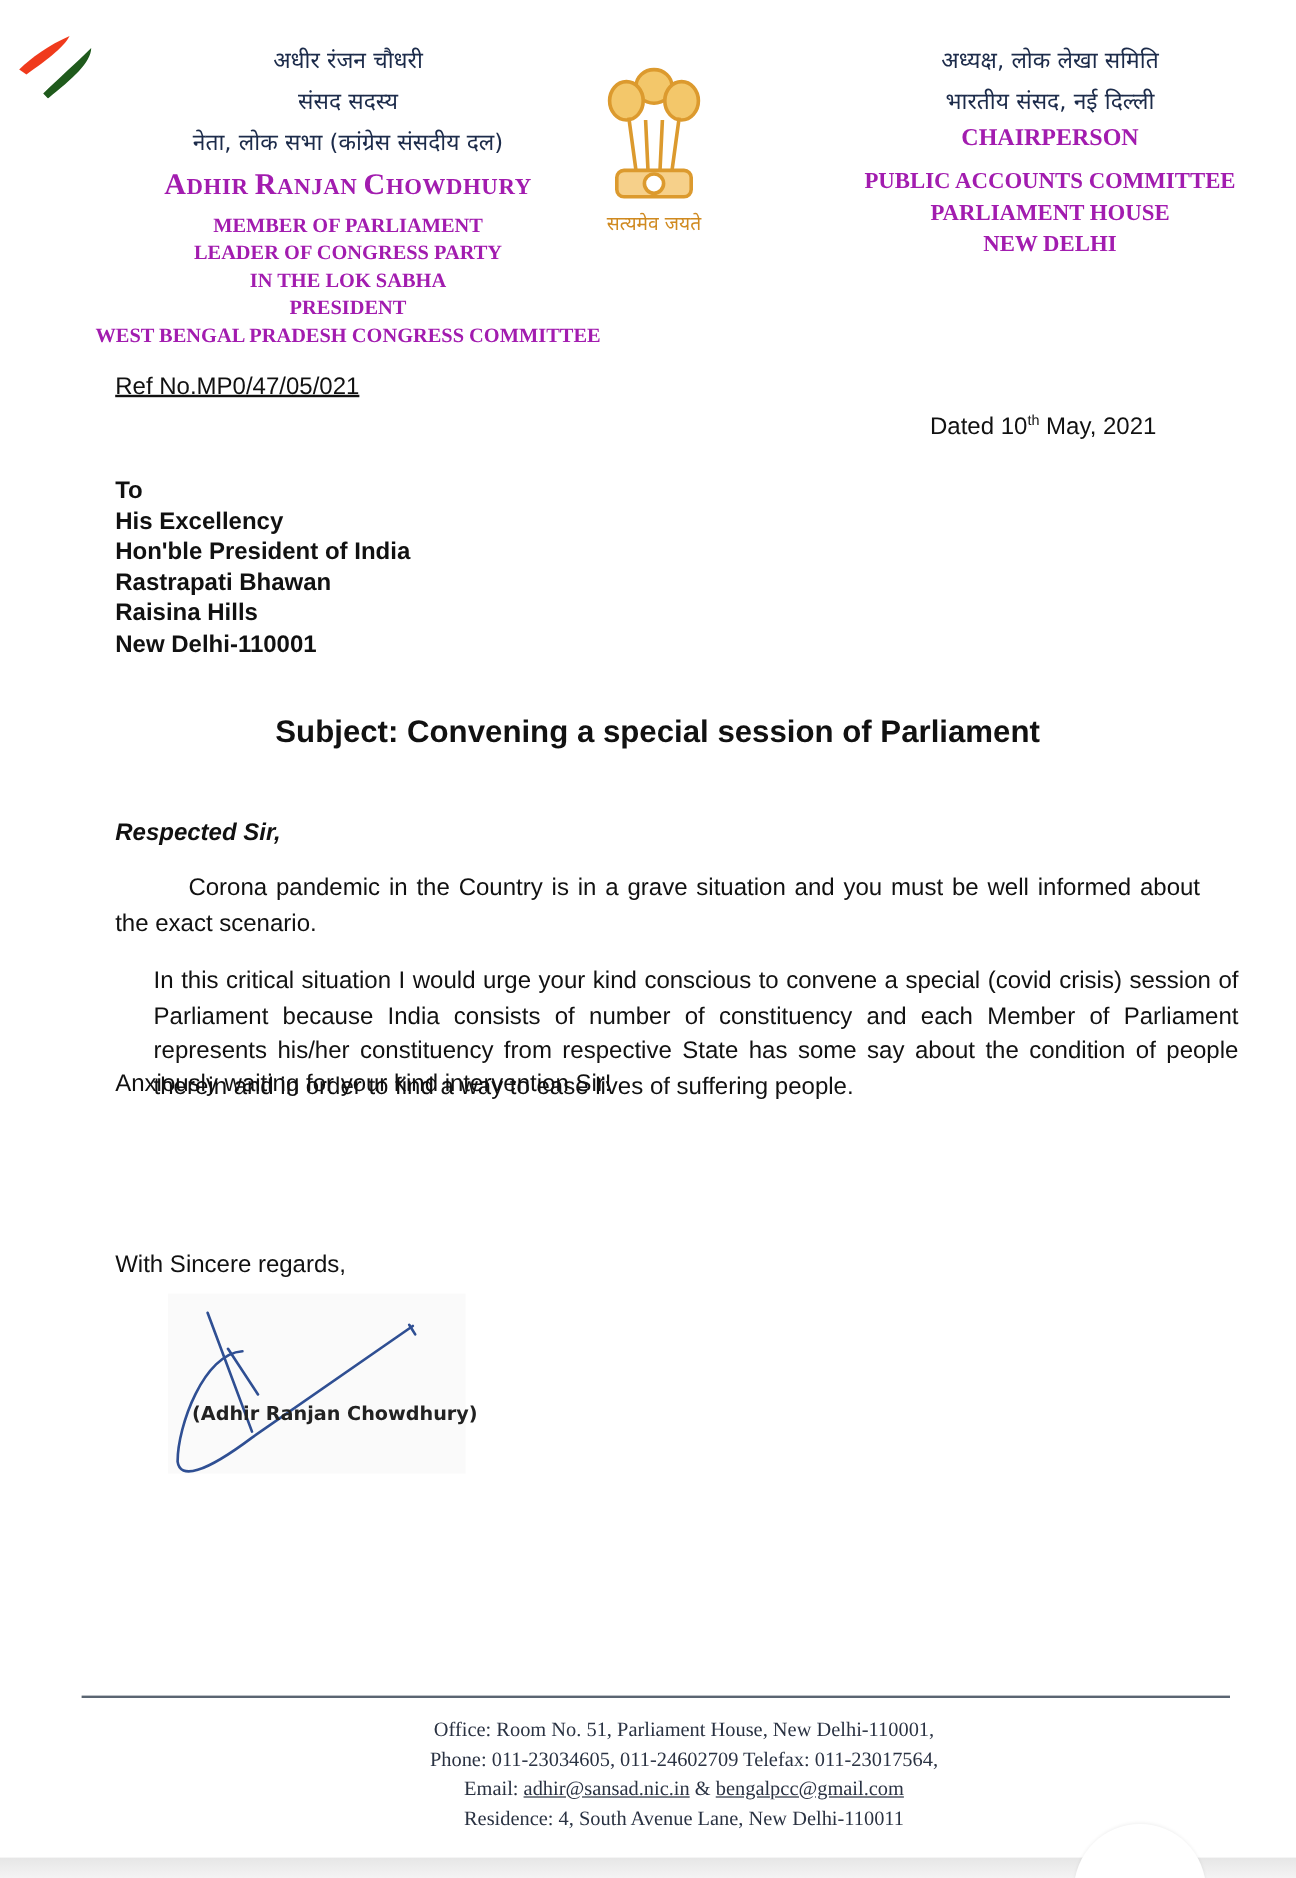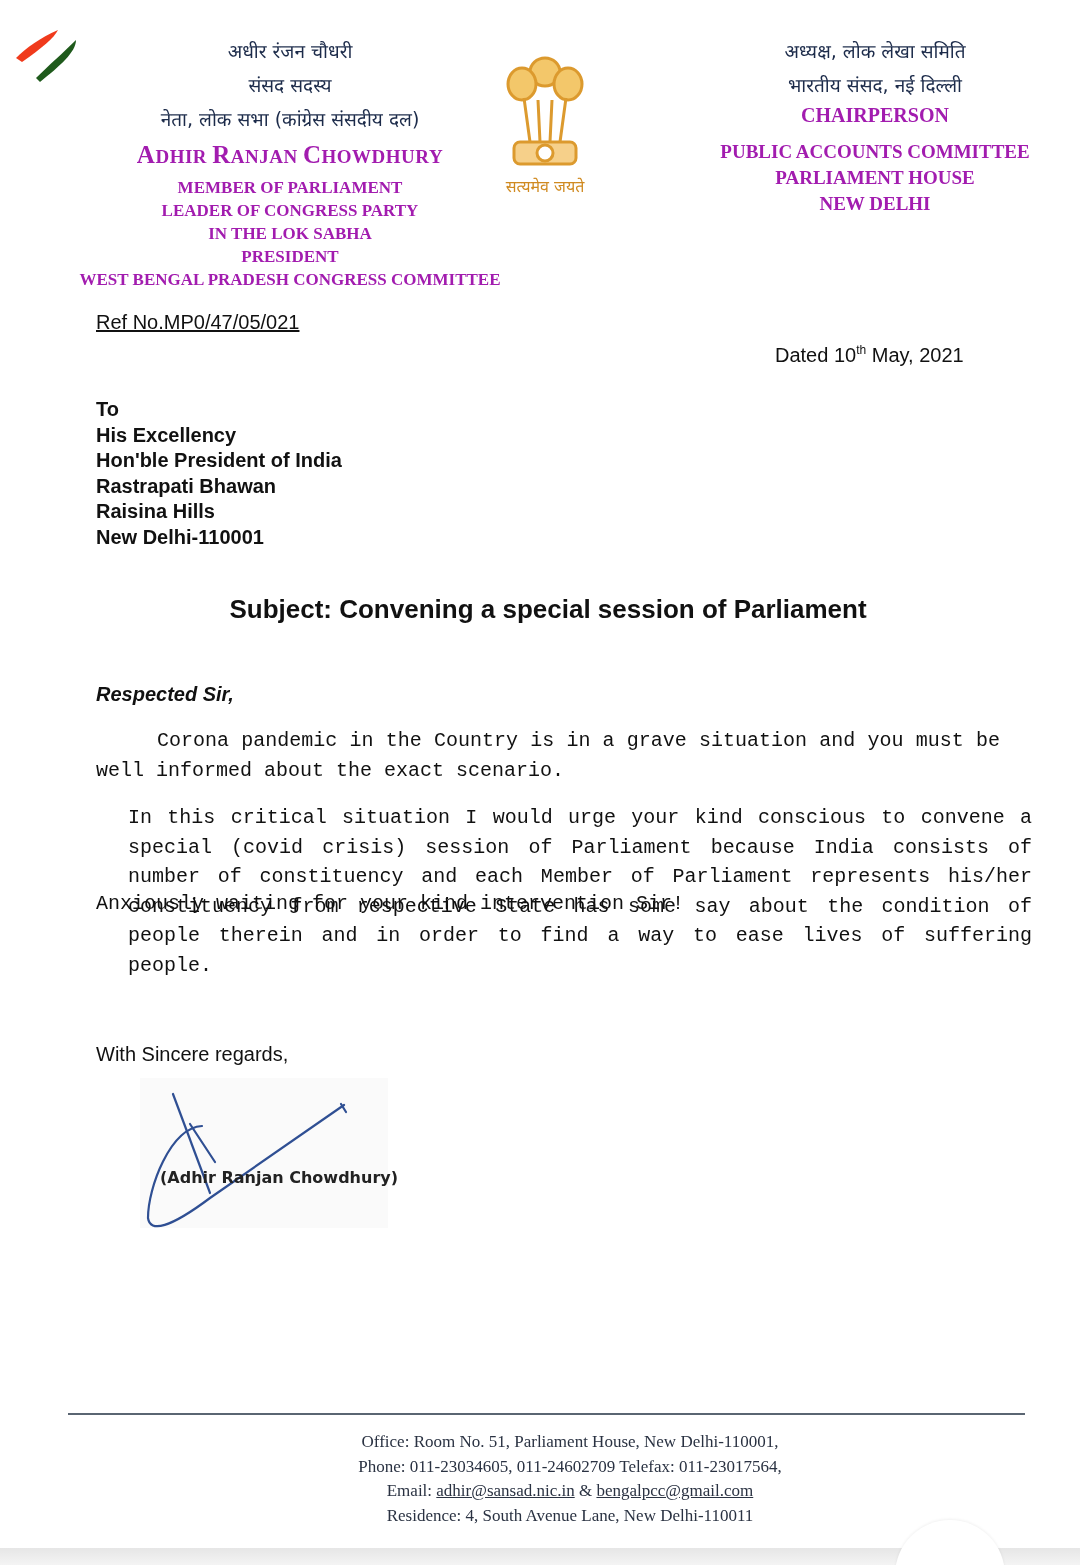--- a/index.html
+++ b/index.html
@@ -37,21 +37,21 @@
   .date { left: 775px; top: 311px; font-size: 20px; margin-top: 32px; }
   .date sup { font-size: 12px; }
 
   .address { left: 96px; top: 397px; font-size: 20px; font-weight: bold; }
   .address div { line-height: 25.5px; }
 
   .subject { left: 96px; top: 594px; width: 904px; text-align: center; font-size: 26px; font-weight: bold; }
 
   .salutation { left: 96px; top: 683px; font-size: 20px; font-weight: bold; font-style: italic; text-align: right; }
 
-  .para { left: 96px; width: 904px; font-size: 20px; line-height: 29.5px; text-align: justify; font-family: Liberation Mono, monospace; }
+  .para { left: 96px; width: 904px; font-size: 20px; line-height: 29.5px; text-align: justify; }
   .p1 { top: 726px; text-indent: 61px; }
   .p2 { top: 803px; margin-left: 32px; }
   .p3 { top: 889px; }
 
   .closing { left: 96px; top: 1030px; font-size: 20px; margin-top: 13px; }
 
   .sig-box { left: 140px; top: 1078px; width: 248px; height: 150px; background: #fafafa; }
   .sig-svg { left: 140px; top: 1078px; width: 248px; height: 150px; }
   .sig-name { left: 160px; top: 1168px; font-size: 16px; font-weight: bold; color: #222; font-family: "DejaVu Sans", sans-serif; }
 

